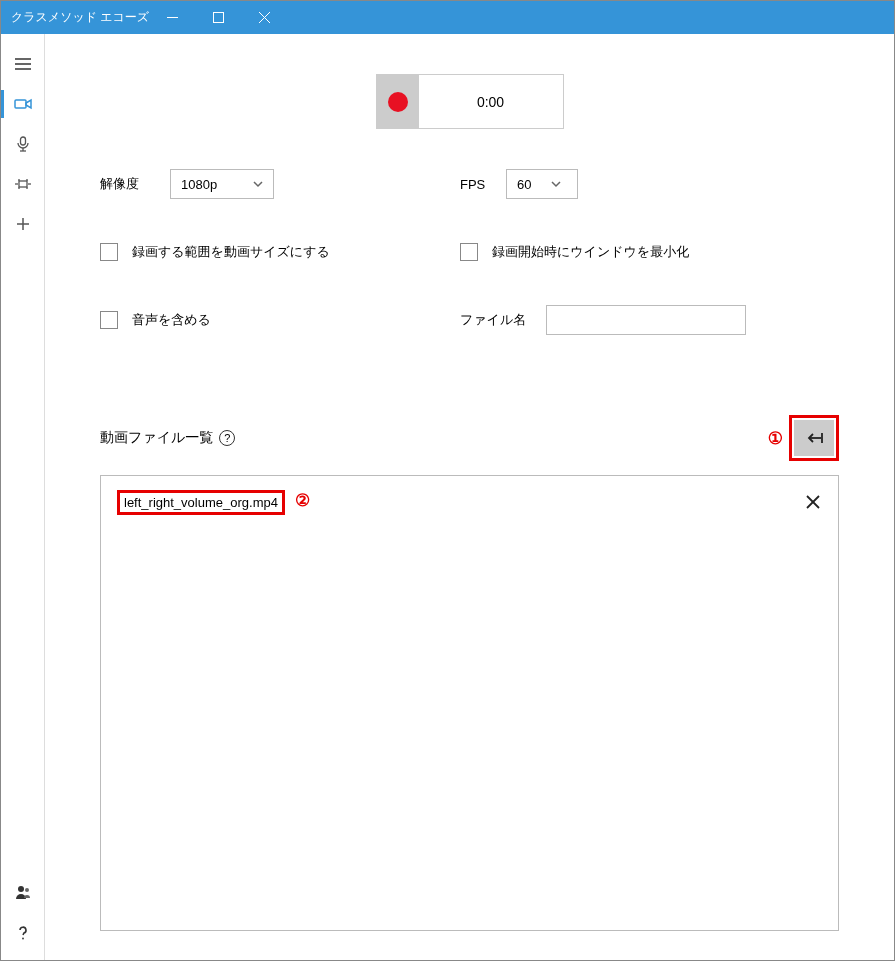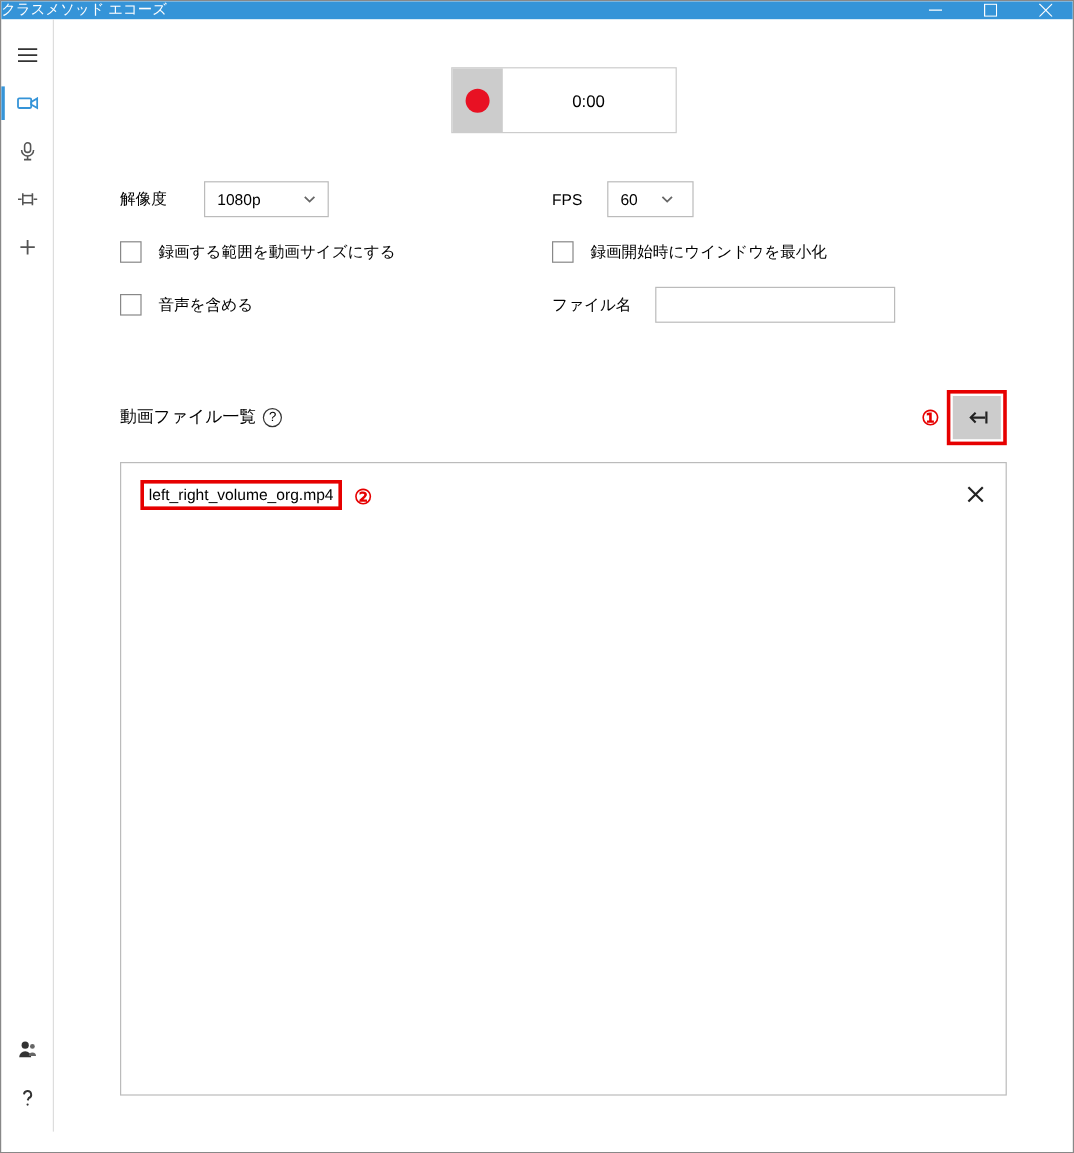--- a/index.html
+++ b/index.html
@@ -8,24 +8,24 @@
   font-size: 13px;
   background: #fff;
   width: 895px;
   height: 961px;
   overflow: hidden;
   border: 1px solid #888;
 }
 .titlebar {
   background: #3594d8;
   color: #fff;
-  height: 15px;
-  display: flex;
-  align-items: center;
-  justify-content: space-between;
+  height: 33px;
+  display: flex;
+  align-items: center;
+  padding-left: 10px;
 }
 .titlebar-title { font-size: 12px; }
 .titlebar-controls { display: flex; height: 100%; }
 .tbc {
   width: 46px;
   height: 100%;
   display: flex;
   align-items: center;
   justify-content: center;
   color: #fff;
@@ -104,21 +104,21 @@
 .record-time {
   width: 144px;
   display: flex;
   align-items: center;
   justify-content: center;
   font-size: 14px;
 }
 .settings-grid {
   display: grid;
   grid-template-columns: 360px 1fr;
-  row-gap: 20px;
+  row-gap: 44px;
 }
 .setting-row {
   display: flex;
   align-items: center;
   gap: 14px;
 }
 .label { font-size: 13px; min-width: 56px; }
 .label-wide { min-width: auto; margin-right: 6px; }
 .select {
   border: 1px solid #bbb;
@@ -204,21 +204,21 @@
   padding: 12px 16px;
 }
 .file-row {
   display: flex;
   align-items: center;
   justify-content: space-between;
   height: 28px;
 }
 .file-row-left {
   display: flex;
-  align-items: flex-end;
+  align-items: flex-start;
   gap: 10px;
 }
 .annot-box-2 {
   border: 3px solid #e60000;
   padding: 2px 4px;
   font-size: 13px;
 }
 .file-close {
   width: 18px;
   height: 18px;

